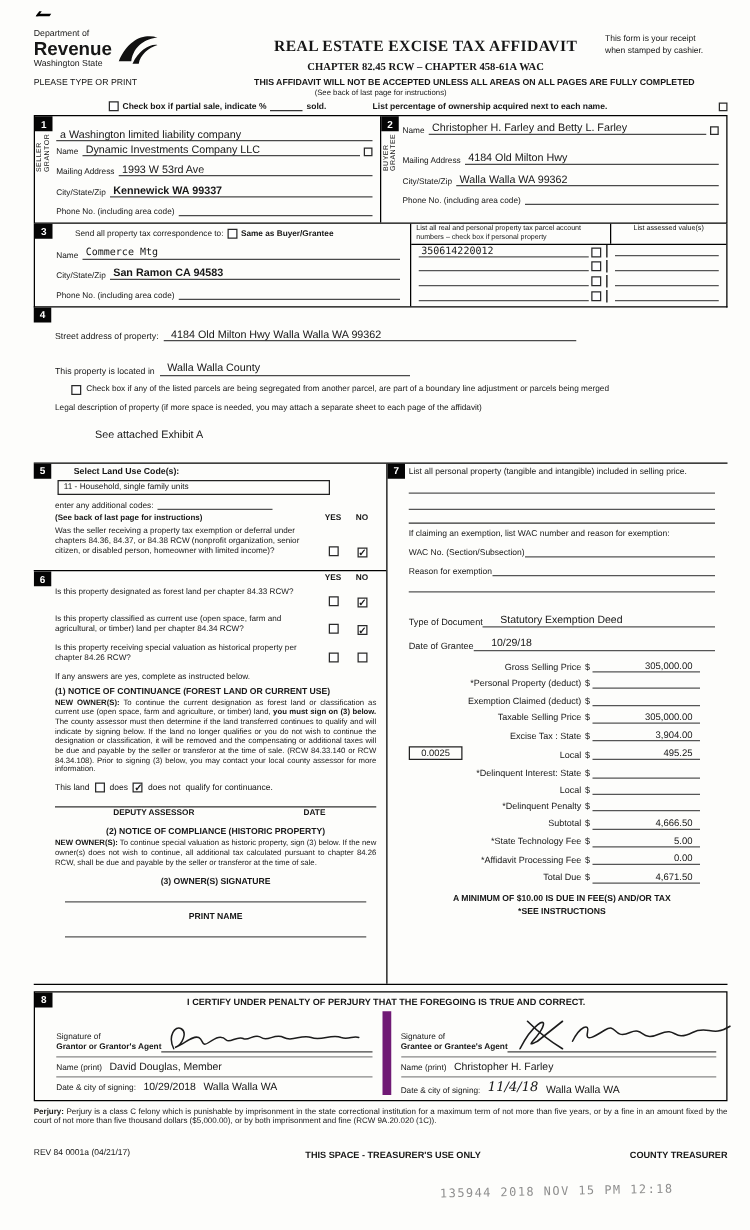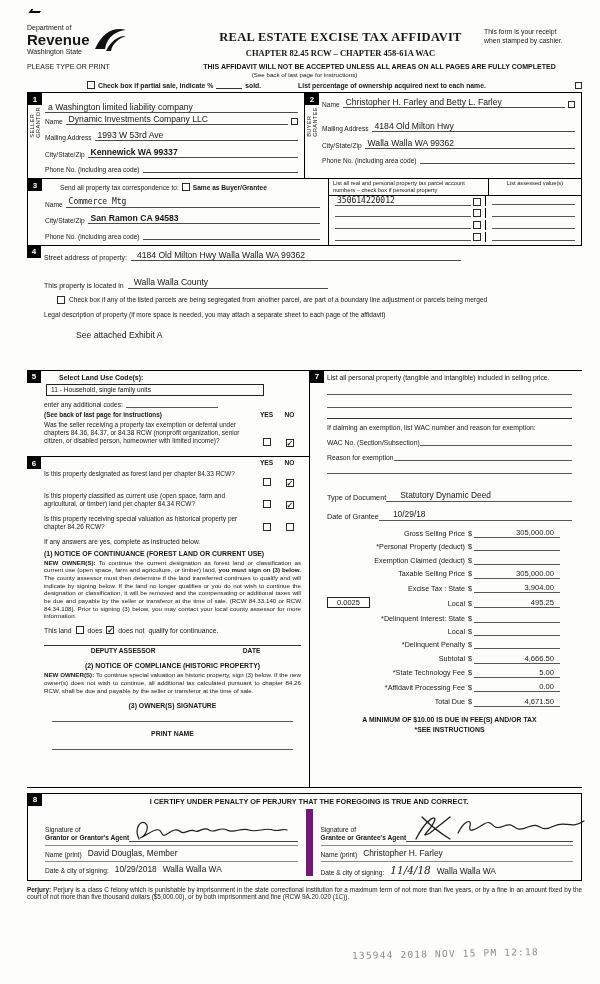--- a/index.html
+++ b/index.html
@@ -286,21 +286,21 @@
         </div>
         <div class="pr-assessed">
           <span class="pav val"></span>
         </div>
       </div>
     </div>
   </div>
 
   <div class="sec4">
     <div class="tab">4</div>
-    <div class="s4row" style="margin-top:0">
+    <div class="s4row" style="margin-top:12px">
       <span class="s4lbl">Street address of property:</span>
       <span class="s4fill val" style="width:330px">4184 Old Milton Hwy Walla Walla WA 99362</span>
     </div>
     <div class="s4row">
       <span class="s4lbl">This property is located in</span>
       <span class="s4fill val" style="width:200px">Walla Walla County</span>
     </div>
     <div class="seg-row">
       <span class="cb"></span>
       <span>Check box if any of the listed parcels are being segregated from another parcel, are part of a boundary line adjustment or parcels being merged</span>
@@ -407,21 +407,21 @@
         <span>WAC No. (Section/Subsection)</span>
         <span class="fill val"></span>
       </div>
       <div class="s7row">
         <span>Reason for exemption</span>
         <span class="fill val"></span>
       </div>
       <div class="s7blank"></div>
       <div class="doc-row" style="margin-top:16px">
         <span>Type of Document</span>
-        <span class="fill">Statutory Dynamic Deed</span>
+        <span class="fill">Statutory Exemption Deed</span>
       </div>
       <div class="doc-row">
         <span>Date of Grantee</span>
         <span class="fill">10/29/18</span>
       </div>
 
       <div class="money">
         <div class="mrow">
           <span class="mlabel">Gross Selling Price</span>
           <span class="dollar">$</span>
@@ -545,15 +545,20 @@
         </div>
       </div>
     </div>
   </div>
 
   <div class="perjury">
     <span class="bold">Perjury:</span>
     <span>Perjury is a class C felony which is punishable by imprisonment in the state correctional institution for a maximum term of not more than five years, or by a fine in an amount fixed by the court of not more than five thousand dollars ($5,000.00), or by both imprisonment and fine (RCW 9A.20.020 (1C)).</span>
   </div>
 
+  <div class="footer-row">
+    <span class="rev">REV 84 0001a (04/21/17)</span>
+    <span class="tspace">THIS SPACE - TREASURER'S USE ONLY</span>
+    <span class="ctreas">COUNTY TREASURER</span>
+  </div>
 
   <div class="stamp">135944 2018 NOV 15 PM 12:18</div>
 </div>
 
 </body></html>

